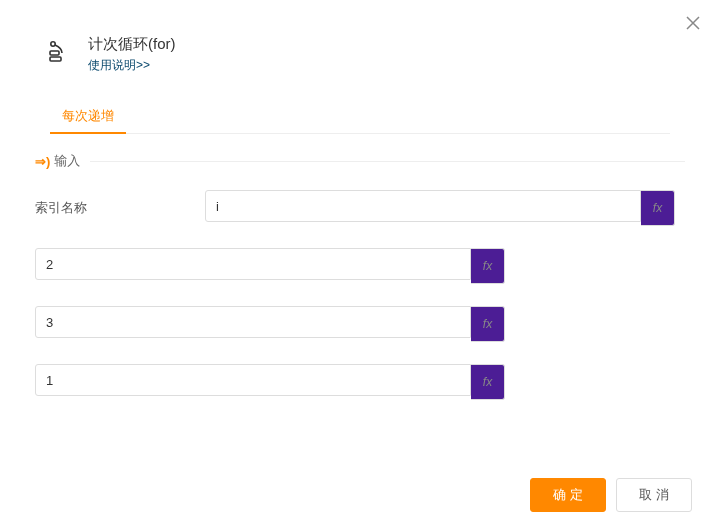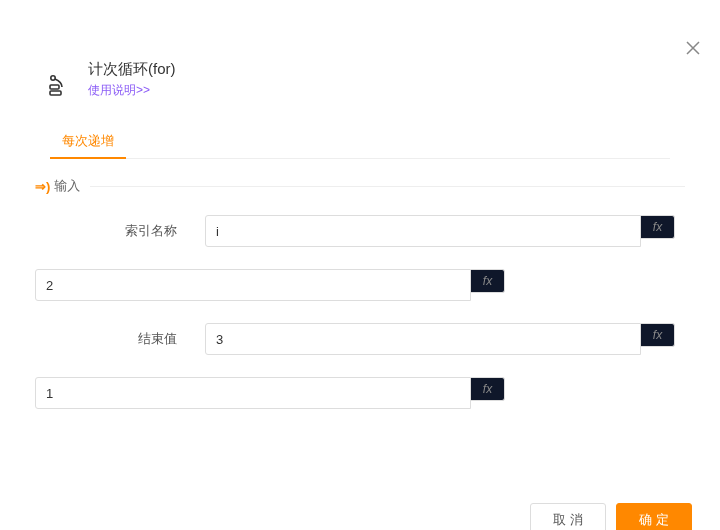--- a/index.html
+++ b/index.html
@@ -27,22 +27,21 @@
       top: 15px;
       right: 20px;
       cursor: pointer;
       color: #888;
       font-size: 18px;
       line-height: 1;
     }
     .header {
       display: flex;
       padding: 35px 56px 10px 45px;
-      align-items: flex-end;
-      margin-top: 25px;
+      align-items: flex-start;
     }
     .header-icon {
       width: 28px;
       height: 28px;
       margin-right: 15px;
       flex-shrink: 0;
       margin-top: 2px;
     }
     .header-text {
       flex: 1;
@@ -54,21 +53,21 @@
       margin-bottom: 3px;
     }
     .desc {
       font-size: 12px;
       color: #999;
       line-height: 1.6;
       margin-bottom: 2px;
     }
     .help-link {
       font-size: 12px;
-      color: #8b5cf6;
+      color: #0c4a6e;
       cursor: pointer;
       display: inline-block;
     }
     .tabs {
       display: flex;
       padding: 15px 50px 0 50px;
     }
     .tab {
       padding: 8px 12px;
       font-size: 13px;
@@ -113,21 +112,21 @@
       border: none;
       border-top: 1px solid #eee;
     }
     .form-row {
       display: flex;
       align-items: center;
       margin-bottom: 22px;
     }
     .form-label {
       width: 170px;
-      text-align: right;
+      text-align: left;
       padding-right: 28px;
       font-size: 13px;
       color: #555;
     }
     .input-wrap {
       flex: 1;
       display: flex;
       max-width: 470px;
     }
     .form-input {
@@ -135,25 +134,25 @@
       height: 32px;
       border: 1px solid #ddd;
       border-radius: 3px 0 0 3px;
       padding: 0 10px;
       font-size: 13px;
       color: #333;
       outline: none;
     }
     .fx-btn {
       width: 34px;
-      height: 24px;
+      height: 36px;
       border: 1px solid #ddd;
       border-left: none;
       border-radius: 0 3px 3px 0;
-      background: #0f172a;
+      background: #4c1d95;
       cursor: pointer;
       color: #888;
       font-style: italic;
       font-size: 12px;
       display: flex;
       align-items: center;
       justify-content: center;
     }
     .footer {
       position: absolute;
@@ -229,32 +228,31 @@
     </div>
 
     <div class="form-row">
       <div class="input-wrap">
         <input class="form-input" value="2" style="">
         <button class="fx-btn">fx</button>
       </div>
     </div>
 
     <div class="form-row">
-      <div class="form-label">结束值</div>
       <div class="input-wrap">
         <input class="form-input" value="3" style="">
         <button class="fx-btn">fx</button>
       </div>
     </div>
 
     <div class="form-row">
       <div class="input-wrap">
         <input class="form-input" value="1" style="">
         <button class="fx-btn">fx</button>
       </div>
     </div>
   </div>
 
   <div class="footer">
+    <button class="btn btn-confirm">确定</button>
     <button class="btn btn-cancel">取消</button>
-    <button class="btn btn-confirm">确定</button>
   </div>
 </div>
 
 </body></html>

